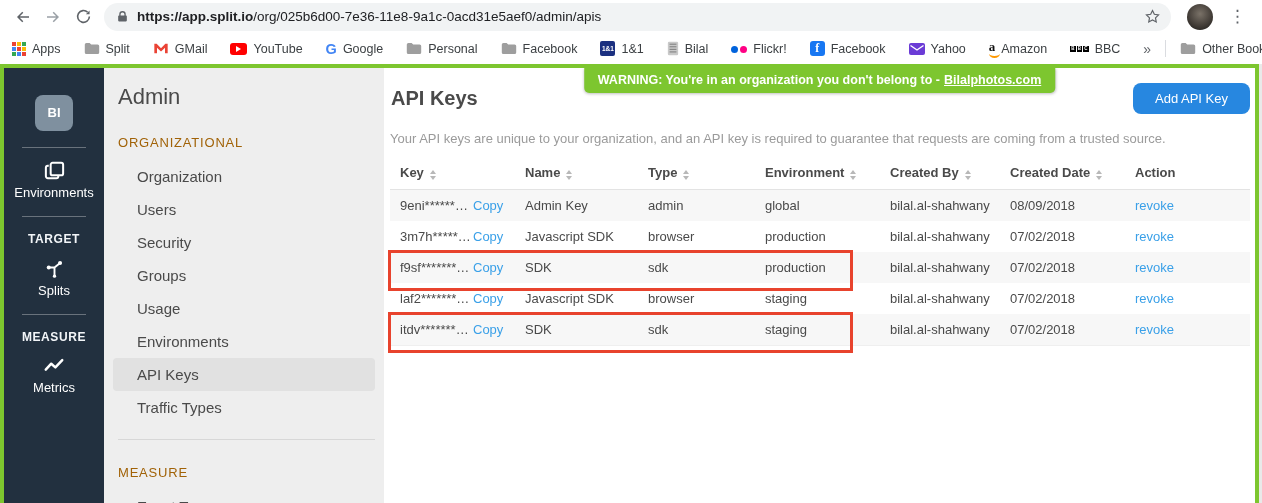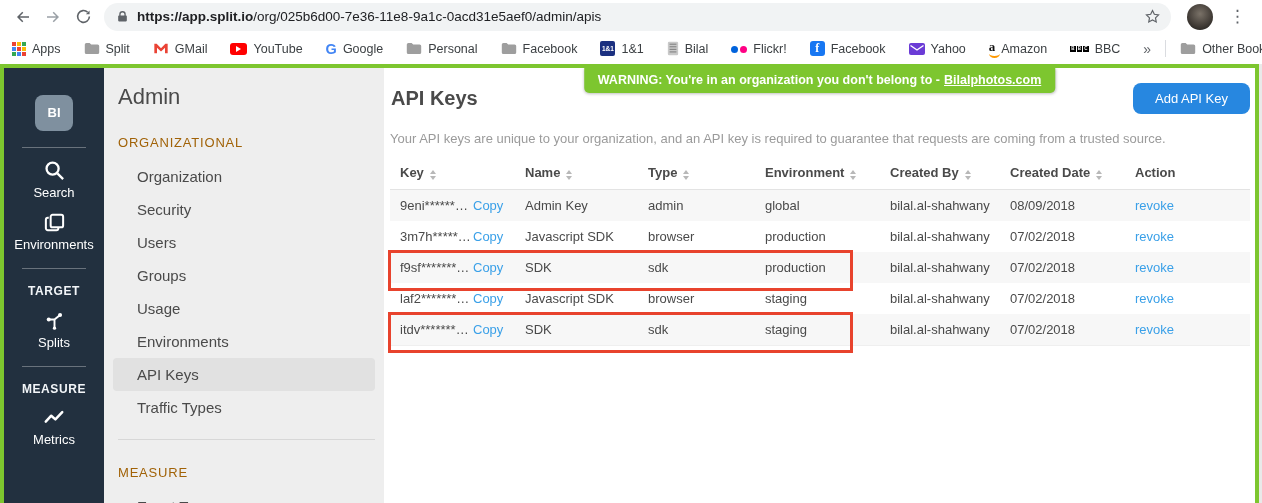--- a/index.html
+++ b/index.html
@@ -233,27 +233,20 @@
   </div>
 
   <div class="page-row">
     <div class="page-frame">
 
       <aside class="sidebar">
         <div class="sb-avatar">BI</div>
         <div class="sb-divider"></div>
 
         <div class="sb-item">
-          <svg width="23" height="23" viewBox="0 0 24 24" fill="none" stroke="#fff" stroke-width="2.4">
-              <circle cx="10" cy="10" r="6.3"></circle>
-              <line x1="15" y1="15" x2="21" y2="21"></line>
-            </svg>
-          <div class="sb-label">Search</div>
-        </div>
-        <div class="sb-item">
           <svg width="23" height="23" viewBox="0 0 24 24" fill="none" stroke="#fff" stroke-width="2.1">
               <rect x="8" y="4" width="13" height="13" rx="2"></rect>
               <path d="M16 17v1a2 2 0 0 1-2 2H5a2 2 0 0 1-2-2V9a2 2 0 0 1 2-2h1"></path>
             </svg>
           <div class="sb-label">Environments</div>
         </div>
 
         <div class="sb-divider"></div>
         <div class="sb-header">TARGET</div>
 
@@ -280,22 +273,22 @@
             </svg>
           <div class="sb-label">Metrics</div>
         </div>
       </aside>
 
       <nav class="admin-panel">
         <div class="admin-title">Admin</div>
         <div id="admin-items">
             <div class="adm-header">ORGANIZATIONAL</div>
             <div class="adm-item">Organization</div>
+            <div class="adm-item">Users</div>
             <div class="adm-item">Security</div>
-            <div class="adm-item">Users</div>
             <div class="adm-item">Groups</div>
             <div class="adm-item">Usage</div>
             <div class="adm-item">Environments</div>
             <div class="adm-item selected">API Keys</div>
             <div class="adm-item">Traffic Types</div>
             <div class="adm-divider"></div>
             <div class="adm-header">MEASURE</div>
             <div class="adm-item">Event Types</div>
           </div>
       </nav>

